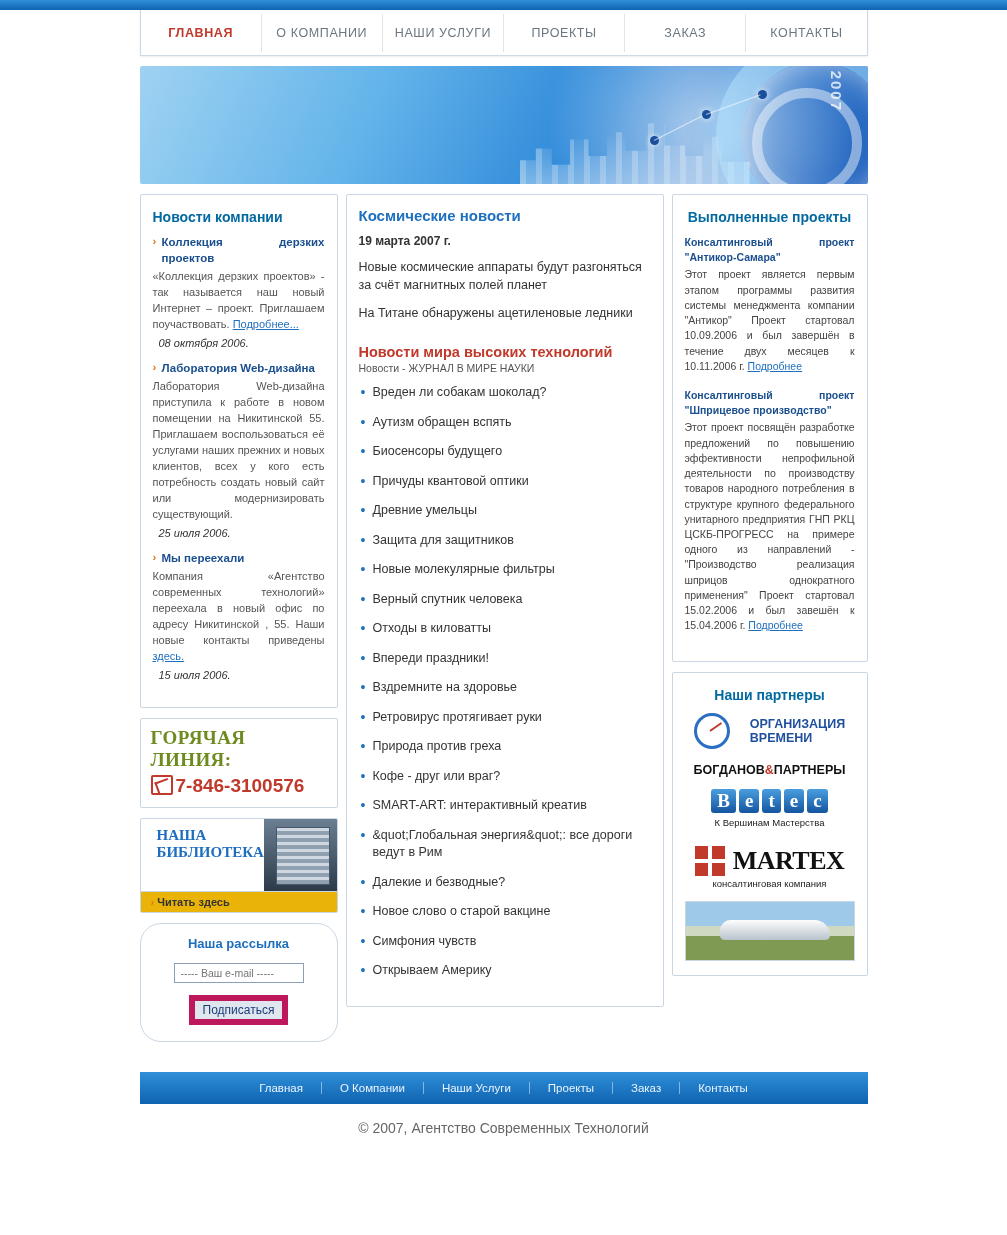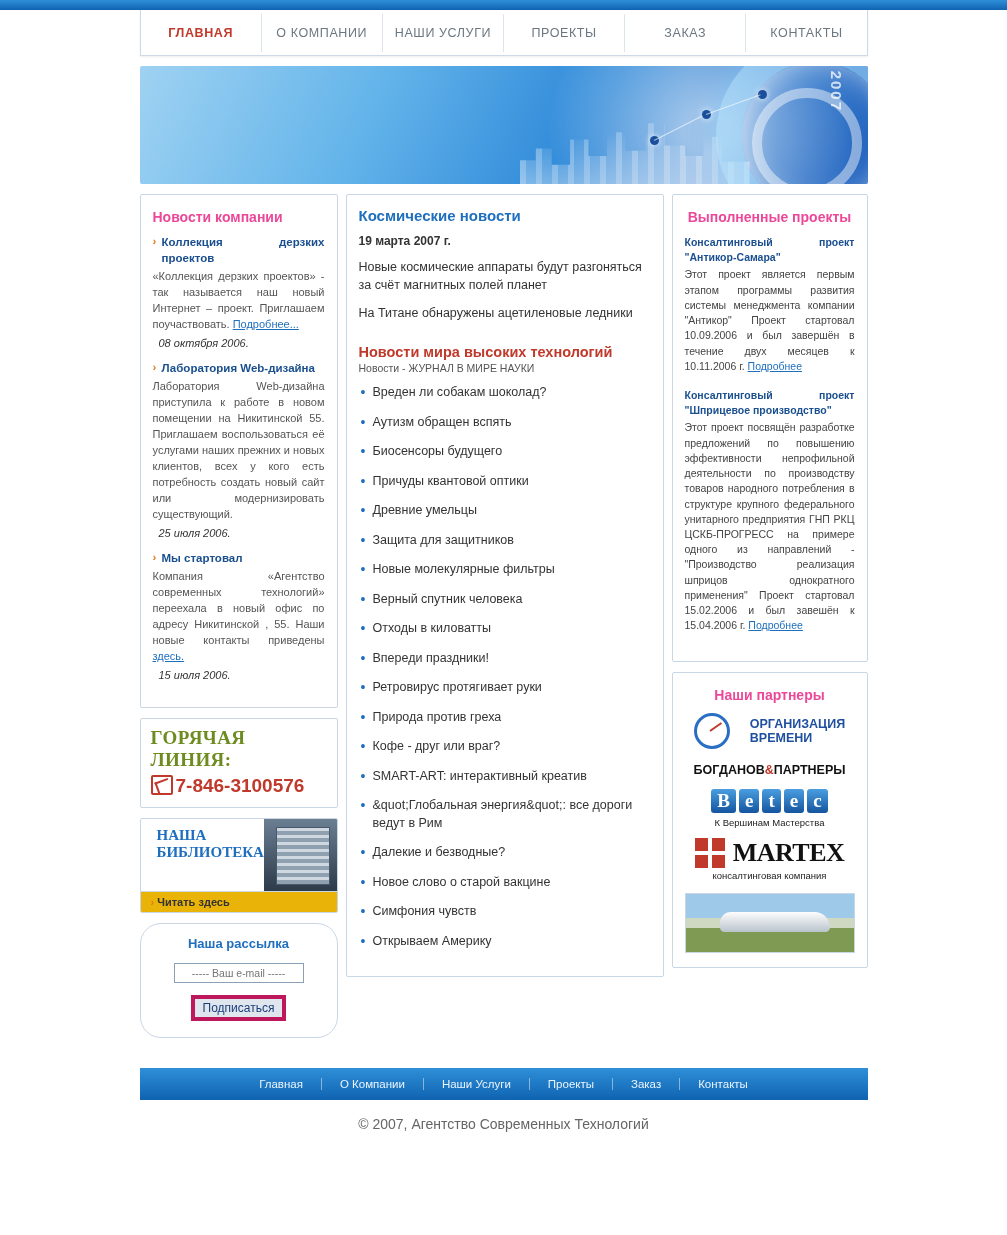--- a/index.html
+++ b/index.html
@@ -105,21 +105,21 @@
   .col-mid { width: 318px; }
   .col-right { width: 196px; }
   .panel {
     border: 1px solid #c9d7e4;
     background: #fff;
     border-radius: 2px;
     padding: 10px 12px 14px 12px;
     margin-bottom: 10px;
   }
   .panel-title {
-    color: #ec4899;
+    color: #0369a1;
     font-size: 14px;
     font-weight: bold;
     text-align: center;
     margin: 4px 0 10px 0;
   }
   .panel-title.left { text-align: left; }
   
   .news-item { margin-bottom: 12px; }
   .news-head {
     font-weight: bold;
@@ -198,28 +198,28 @@
     font-size: 11px;
     color: #333;
     font-weight: bold;
   }
   .library-bar::before { content: "› "; color: #e07b1a; }
   
   .subscribe { text-align: center; padding: 12px 10px 16px 10px; border-radius: 21px; }
   .subscribe-title { color: #1f6fbf; font-weight: bold; font-size: 13px; margin-bottom: 12px; }
   .subscribe input[type=text] {
     width: 130px; padding: 3px 6px; font-size: 10.5px;
-    border: 1px solid #8aa0b5; color: #777; text-align: center;
+    border: 1px solid #8aa0b5; color: #777; 
     font-family: "Liberation Sans", sans-serif;
   }
   .subscribe button {
     margin-top: 12px;
     font-size: 12px;
     padding: 2px 8px;
-    border: 4px solid #be185d;
+    border: 6px solid #be185d;
     background: #dfe6ee;
     color: #1a3d7a;
     cursor: pointer;
     font-family: "Liberation Sans", sans-serif;
   }
   
   .mid-title {
     color: #1f6fbf; font-size: 15px; font-weight: bold; margin: 2px 0 10px 0;
   }
   .mid-date { color: #333; font-size: 12px; font-weight: bold; margin-bottom: 10px; }
@@ -252,21 +252,21 @@
   .p-org-text { color: #1f4f9f; font-weight: bold; font-size: 12.5px; text-align: left; line-height: 1.15; }
   .p-bog { font-size: 12.5px; font-weight: bold; color: #111; margin-bottom: 12px; }
   .p-bog .amp { color: #c0392b; }
   .p-betec { margin-bottom: 4px; }
   .betec-letters { display: inline-flex; gap: 3px; }
   .betec-letters span {
     background: linear-gradient(to bottom,#4a9ee0,#14559f);
     color: #fff; font-weight: bold; font-size: 19px; padding: 1px 6px; border-radius: 3px;
     font-family: "Liberation Serif", serif;
   }
-  .p-betec-sub { font-size: 9.5px; color: #222; margin-bottom: 10px; }
+  .p-betec-sub { font-size: 9.5px; color: #222; margin-bottom: 18px; }
   .p-martex { display: flex; justify-content: center; gap: 8px; }
   .martex-mark { width: 30px; height: 30px; background: #c0392b; position: relative; flex: none; }
   .martex-mark::before, .martex-mark::after {
     content: ""; position: absolute; background: #fff;
   }
   .martex-mark::before { left: 13px; top: 0; width: 4px; height: 30px; }
   .martex-mark::after { left: 0; top: 13px; width: 30px; height: 4px; }
   .martex-text { font-family: "Liberation Serif", serif; font-weight: bold; font-size: 26px; color: #111; letter-spacing: -0.5px; }
   .p-martex-sub { font-size: 9.5px; color: #222; margin-top: 2px; margin-bottom: 12px; }
   .p-photo {
@@ -339,21 +339,21 @@
           <div class="news-date">08 октября 2006.</div>
         </div>
 
         <div class="news-item">
           <div class="news-head">Лаборатория Web-дизайна</div>
           <div class="news-body">Лаборатория Web-дизайна приступила к работе в новом помещении на Никитинской 55. Приглашаем воспользоваться её услугами наших прежних и новых клиентов, всех у кого есть потребность создать новый сайт или модернизировать существующий.</div>
           <div class="news-date">25 июля 2006.</div>
         </div>
 
         <div class="news-item">
-          <div class="news-head">Мы стартовал</div>
+          <div class="news-head">Мы переехали</div>
           <div class="news-body">
             <span>Компания «Агентство современных технологий» переехала в новый офис по адресу Никитинской , 55. Наши новые контакты приведены </span><span class="inline-link">здесь.</span>
           </div>
           <div class="news-date">15 июля 2006.</div>
         </div>
       </div>
 
       <div class="panel hotline">
         <div class="hotline-title">ГОРЯЧАЯ ЛИНИЯ:</div>
         <div class="hotline-row">
@@ -395,20 +395,21 @@
           <li>Вреден ли собакам шоколад?</li>
           <li>Аутизм обращен вспять</li>
           <li>Биосенсоры будущего</li>
           <li>Причуды квантовой оптики</li>
           <li>Древние умельцы</li>
           <li>Защита для защитников</li>
           <li>Новые молекулярные фильтры</li>
           <li>Верный спутник человека</li>
           <li>Отходы в киловатты</li>
           <li>Впереди праздники!</li>
+          <li>Вздремните на здоровье</li>
           <li>Ретровирус протягивает руки</li>
           <li>Природа против греха</li>
           <li>Кофе - друг или враг?</li>
           <li>SMART-ART: интерактивный креатив</li>
           <li>&amp;quot;Глобальная энергия&amp;quot;: все дороги ведут в Рим</li>
           <li>Далекие и безводные?</li>
           <li>Новое слово о старой вакцине</li>
           <li>Симфония чувств</li>
           <li>Открываем Америку</li>
         </ul>

